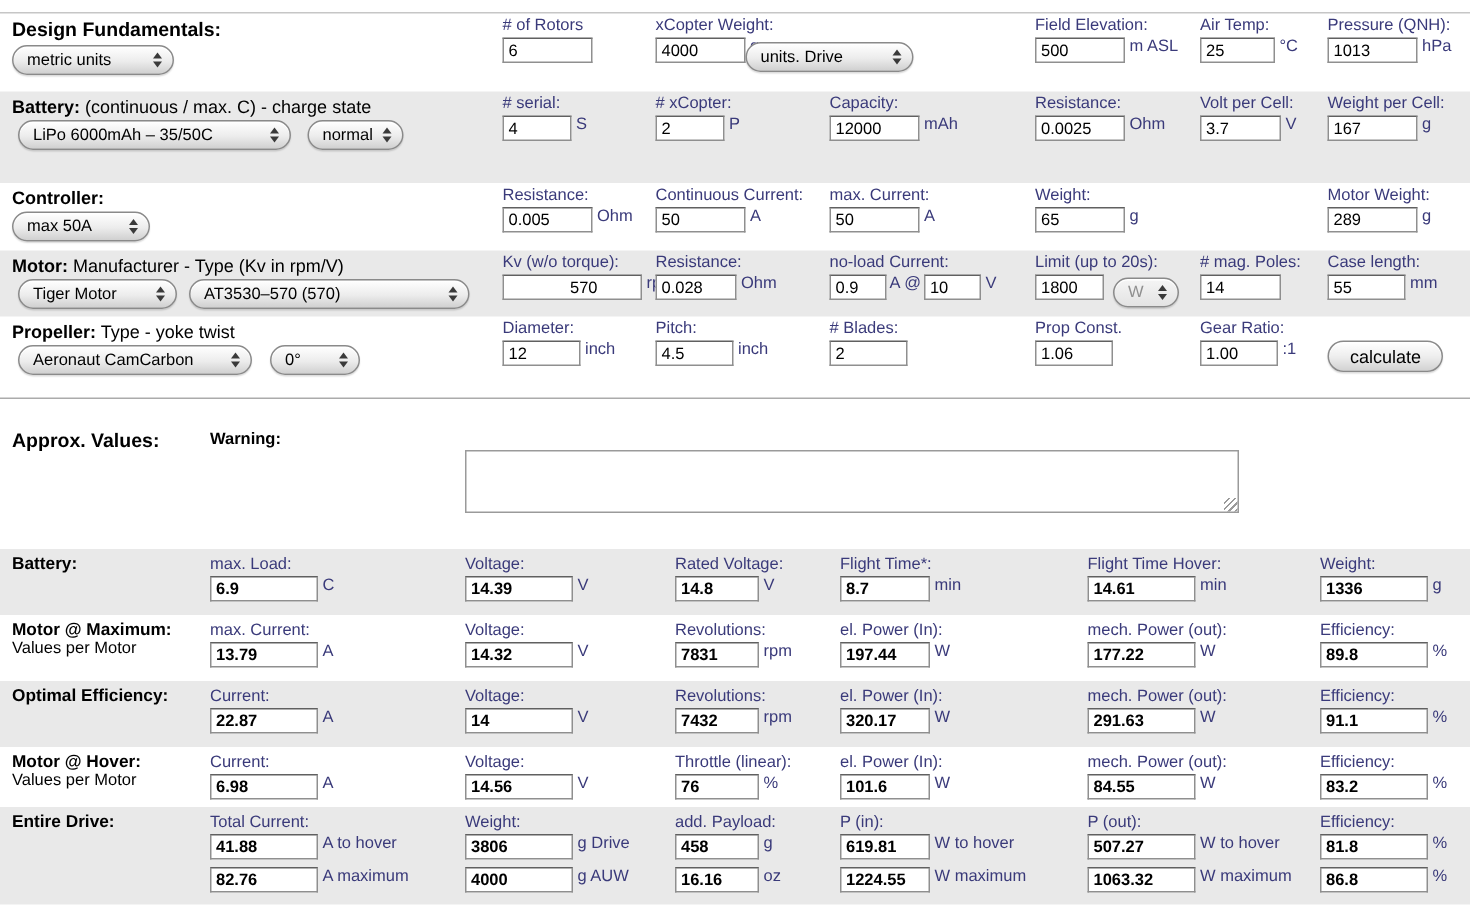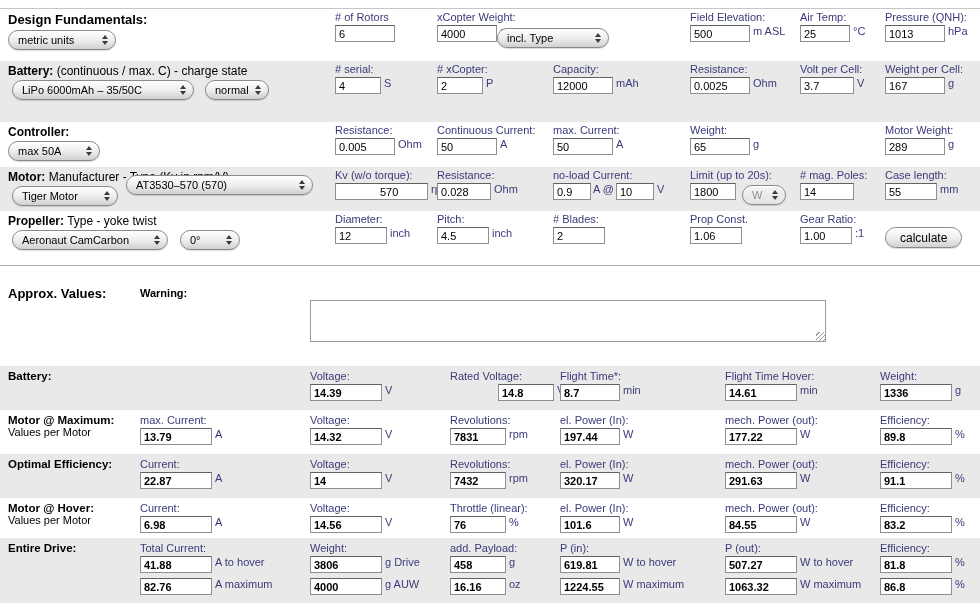--- a/index.html
+++ b/index.html
@@ -64,21 +64,21 @@
   </div>
   <div class="f" style="left:335px">
     <div class="fl"># of Rotors</div>
     <div><input class="inp" value="6" style=""></div>
   </div>
   <div class="f" style="left:437px">
     <div class="fl">xCopter Weight:</div>
     <div><input class="inp" value="4000" style=""><span class="unit">g</span></div>
   </div>
   <div class="sel" style="left:497px;top:19px;width:112px">
-    <span>incl. Type</span>
+    <span>units. Drive</span>
     <span class="sel-a">
         <i class="up"></i>
         <i class="dn"></i>
       </span>
   </div>
   <div class="f" style="left:690px">
     <div class="fl">Field Elevation:</div>
     <div><input class="inp" value="500" style=""><span class="unit">m ASL</span></div>
   </div>
   <div class="f" style="left:800px">
@@ -166,21 +166,21 @@
 
 <div class="frow band" style="height:44px">
   <div class="sec-title"><span class="b">Motor:</span><span> Manufacturer - Type (Kv in rpm/V)</span></div>
   <div class="sel" style="left:12px;top:19px;width:106px">
     <span>Tiger Motor</span>
     <span class="sel-a">
         <i class="up"></i>
         <i class="dn"></i>
       </span>
   </div>
-  <div class="sel" style="left:126px;top:8px;width:187px">
+  <div class="sel" style="left:126px;top:19px;width:187px">
     <span>AT3530–570 (570)</span>
     <span class="sel-a">
         <i class="up"></i>
         <i class="dn"></i>
       </span>
   </div>
   <div class="f" style="left:335px">
     <div class="fl">Kv (w/o torque):</div>
     <div><input class="inp" style="width: 44px; padding-left: 44px;" value="570"><span class="unit">rpm/V</span></div>
   </div>
@@ -257,27 +257,31 @@
 
 <div class="rrow" style="height:100px">
   <div class="big" style="position:absolute;left:8px;top:20px">Approx. Values:</div>
   <div style="position:absolute;left:140px;top:21px;font-weight:bold">Warning:</div>
   <textarea class="warnbox" style=""></textarea>
   <span class="grip"></span>
 </div>
 
 <div class="rrow band" style="height:44px">
   <div class="rtitle">Battery:</div>
+  <div class="rf" style="left:140px">
+    <div class="fl">max. Load:</div>
+    <div><input class="inp rin" value="6.9" style=""><span class="unit">C</span></div>
+  </div>
   <div class="rf" style="left:310px">
     <div class="fl">Voltage:</div>
     <div><input class="inp rin" value="14.39" style=""><span class="unit">V</span></div>
   </div>
   <div class="rf" style="left:450px">
     <div class="fl">Rated Voltage:</div>
-    <div><input class="inp rin" style="width: 48px; margin-left: 48px;" value="14.8"><span class="unit">V</span></div>
+    <div><input class="inp rin" style="width: 48px;" value="14.8"><span class="unit">V</span></div>
   </div>
   <div class="rf" style="left:560px">
     <div class="fl">Flight Time*:</div>
     <div><input class="inp rin" style="width: 52px;" value="8.7"><span class="unit">min</span></div>
   </div>
   <div class="rf" style="left:725px">
     <div class="fl">Flight Time Hover:</div>
     <div><input class="inp rin" value="14.61" style=""><span class="unit">min</span></div>
   </div>
   <div class="rf" style="left:880px">

